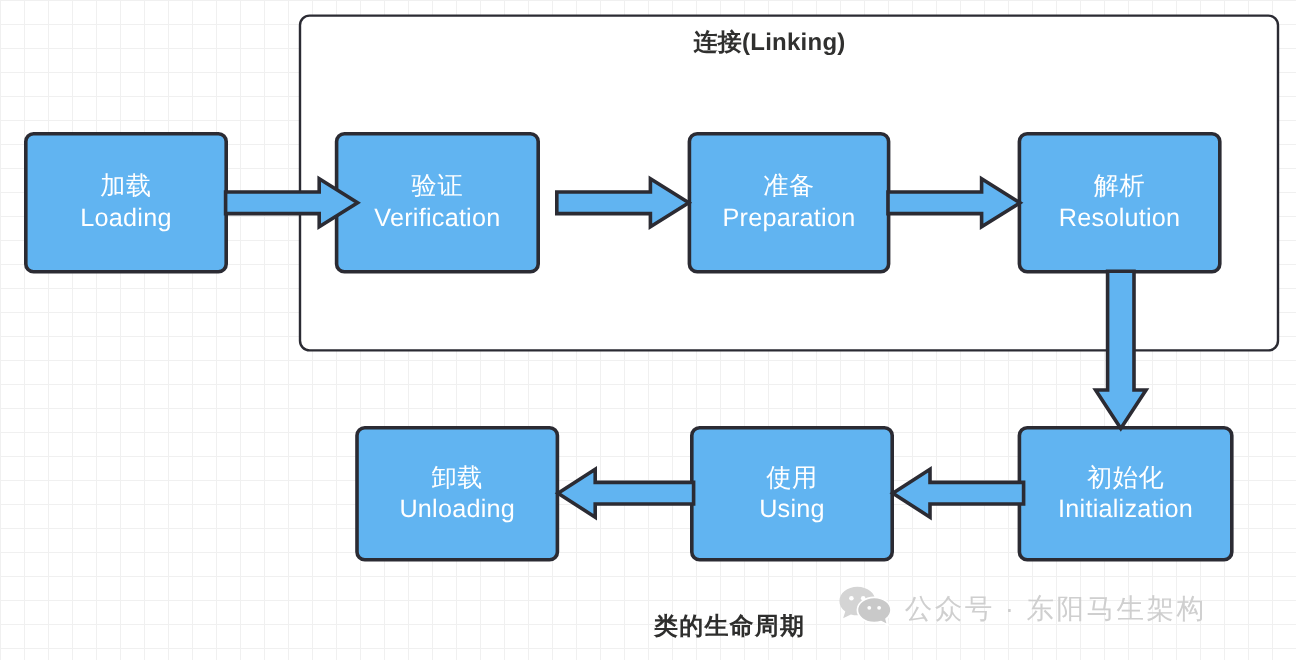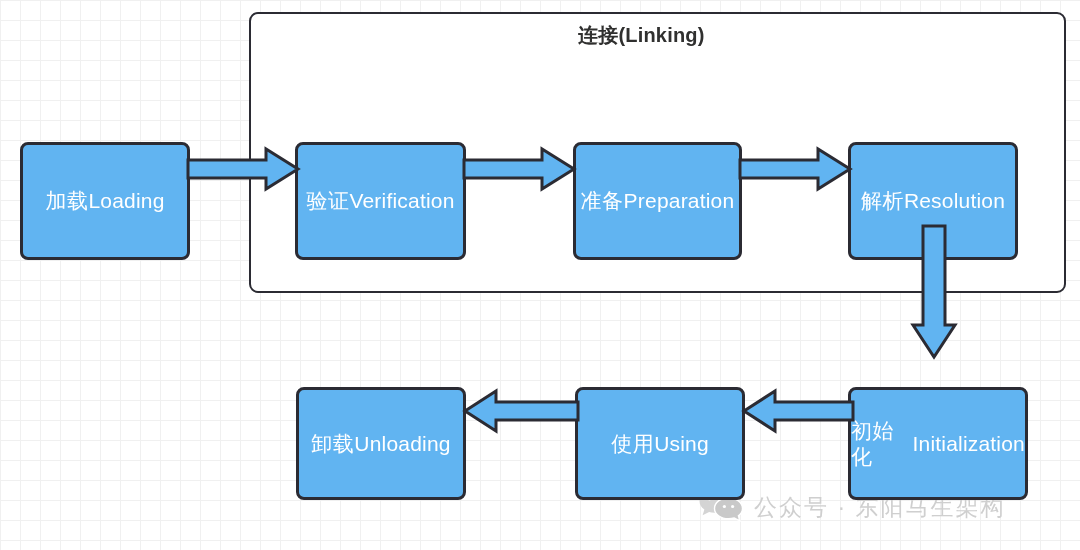--- a/index.html
+++ b/index.html
@@ -50,25 +50,25 @@
   }
 
   
   .node {
     position: absolute;
     box-sizing: border-box;
     background: #61b4f1;
     border: 3px solid #2b2b33;
     border-radius: 8px;
     display: flex;
+    flex-direction: column;
     align-items: center;
     justify-content: center;
     color: #ffffff;
     z-index: 5;
-    margin-top: 32px;
   }
   .node .cn {
     font-size: 21px;
     line-height: 1.22;
     font-weight: normal;
     letter-spacing: 0.5px;
   }
   .node .en {
     font-size: 21px;
     line-height: 1.22;
@@ -138,21 +138,21 @@
 
   <svg class="arrow" style="left:464px; top:389px;" width="114" height="44" viewBox="0 0 114 44">
     <path d="M114,13 L32,13 L32,2 L1,22 L32,42 L32,31 L114,31 Z" fill="#61b4f1" stroke="#2b2b33" stroke-width="3" stroke-linejoin="miter"></path>
   </svg>
 
   <div class="node" style="left:20px; top:110px; width:170px; height:118px;">
     <span class="cn">加载</span>
     <span class="en">Loading</span>
   </div>
 
-  <div class="node" style="left:295px; top:110px; width:171px; height:118px;">
+  <div class="node" style="left:279px; top:110px; width:171px; height:118px;">
     <span class="cn">验证</span>
     <span class="en">Verification</span>
   </div>
 
   <div class="node" style="left:573px; top:110px; width:169px; height:118px;">
     <span class="cn">准备</span>
     <span class="en">Preparation</span>
   </div>
 
   <div class="node" style="left:848px; top:110px; width:170px; height:118px;">
@@ -168,20 +168,21 @@
   <div class="node" style="left:575px; top:355px; width:170px; height:113px;">
     <span class="cn">使用</span>
     <span class="en">Using</span>
   </div>
 
   <div class="node" style="left:296px; top:355px; width:170px; height:113px;">
     <span class="cn">卸载</span>
     <span class="en">Unloading</span>
   </div>
 
+  <div class="caption" style="left:545px; top:508px;">类的生命周期</div>
 
   <div class="watermark" style="left:698px; top:487px;">
     <svg class="wm-icon" width="46" height="36" viewBox="0 0 46 36">
 
       <path d="M16.5,2 C25,2 31.5,7.4 31.5,13.9 C31.5,20.4 25,25.8 16.5,25.8
                C14.6,25.8 12.8,25.5 11.1,25.0 L4.6,28.2 L6.4,22.6
                C3.1,20.3 1.5,17.3 1.5,13.9 C1.5,7.4 8,2 16.5,2 Z" fill="#d4d4d4"></path>
       <circle cx="11.5" cy="11.6" r="1.9" fill="#ffffff"></circle>
       <circle cx="21.3" cy="11.6" r="1.9" fill="#ffffff"></circle>
 

